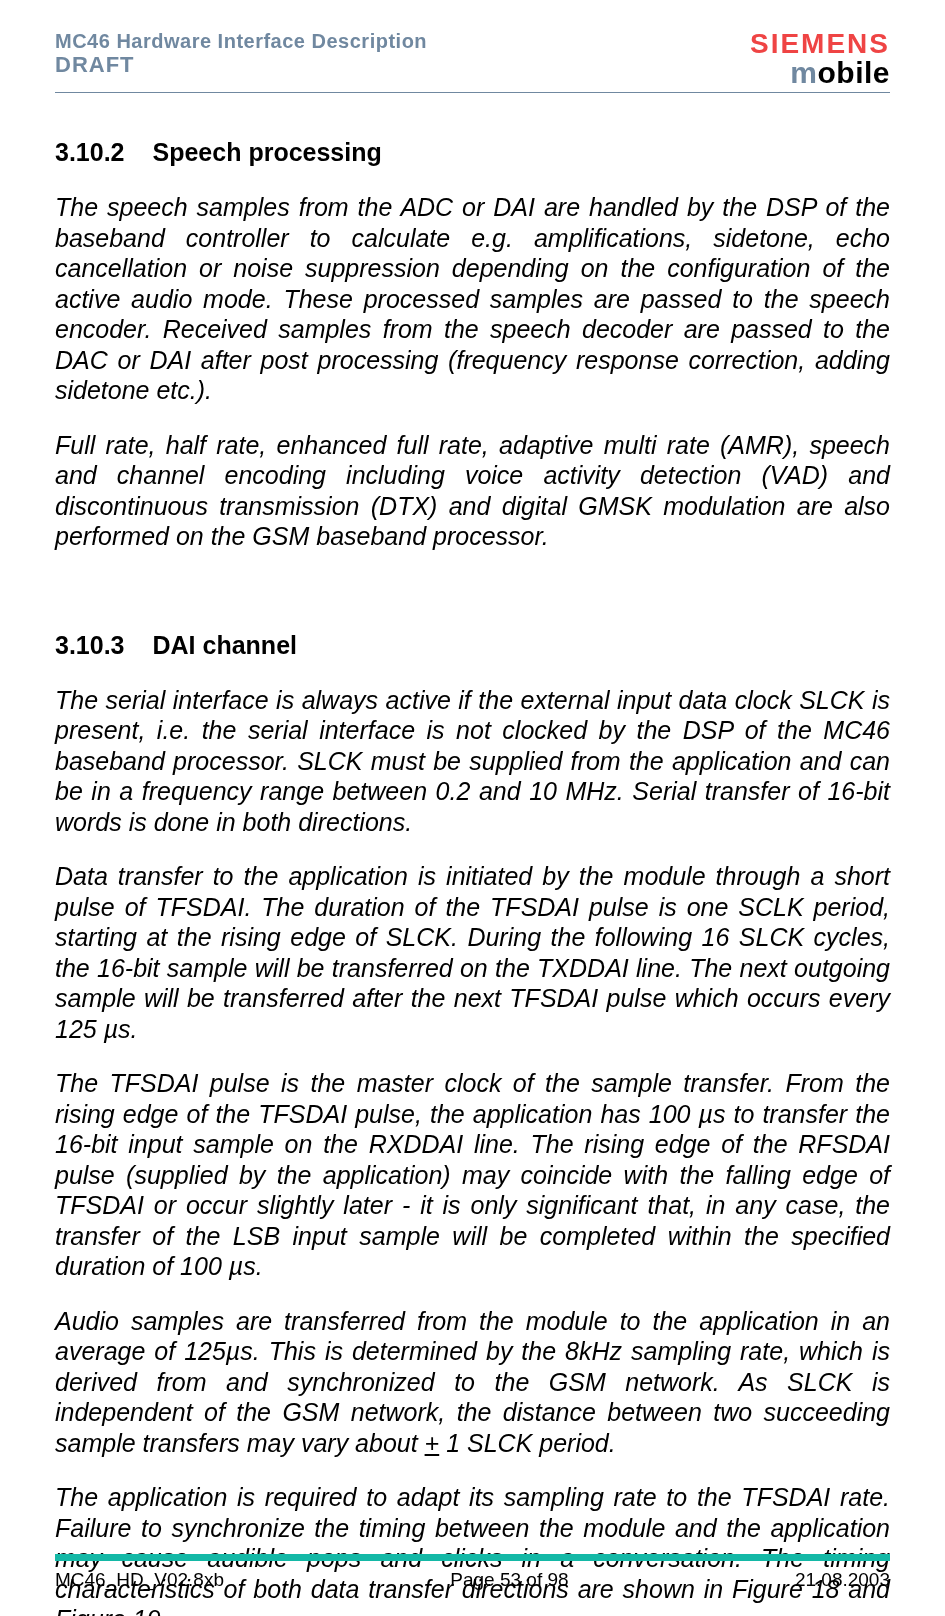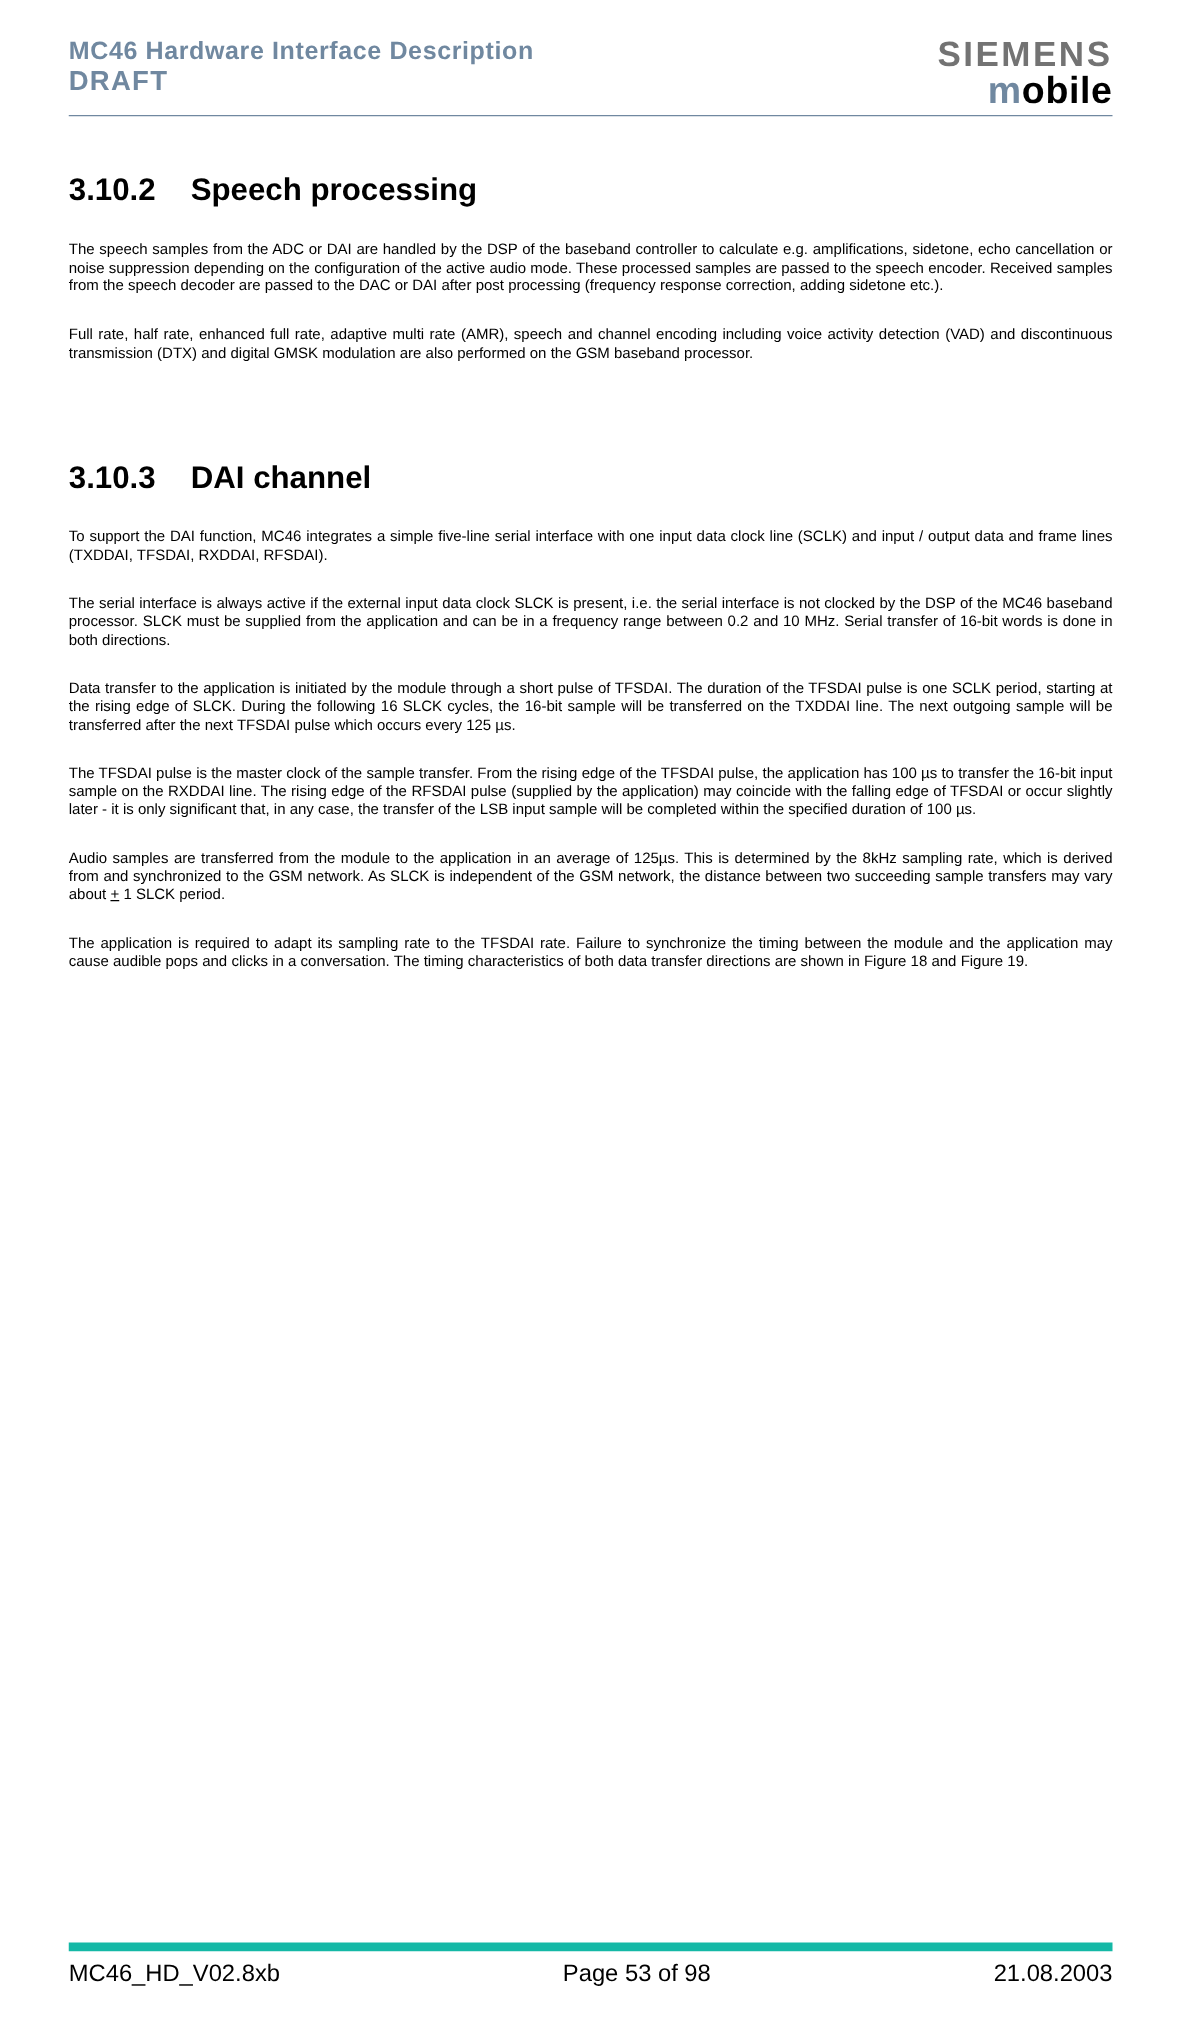--- a/index.html
+++ b/index.html
@@ -33,21 +33,21 @@
     font-size: 22px;
     font-weight: bold;
     letter-spacing: 1px;
     line-height: 1.1;
   }
   .logo {
     text-align: right;
     line-height: 1;
   }
   .siemens {
-    color: #737373;
+    color: #ef4444;
     font-size: 28px;
     font-weight: bold;
     letter-spacing: 2px;
     font-family: Arial, sans-serif;
     margin-left: 17px;
   }
   .mobile {
     font-size: 30px;
     letter-spacing: 0.5px;
   }
@@ -65,24 +65,25 @@
   h2 {
     font-size: 25px;
     font-weight: bold;
     margin-bottom: 25px;
   }
   h2 .secnum {
     display: inline-block;
     margin-right: 28px;
   }
   p {
-    font-size: 12px;
+    font-size: 25px;
     line-height: 1.22;
     text-align: justify;
     margin-bottom: 24px;
+    font-style: italic;
   }
   .section-gap {
     height: 55px;
   }
   .footer {
     position: absolute;
     bottom: 25px;
     left: 55px;
     right: 55px;
     border-top: 7px solid #14b8a6;
@@ -115,21 +116,20 @@
 
   <p>The speech samples from the ADC or DAI are handled by the DSP of the baseband controller to calculate e.g. amplifications, sidetone, echo cancellation or noise suppression depending on the configuration of the active audio mode. These processed samples are passed to the speech encoder. Received samples from the speech decoder are passed to the DAC or DAI after post processing (frequency response correction, adding sidetone etc.).</p>
   <p>Full rate, half rate, enhanced full rate, adaptive multi rate (AMR), speech and channel encoding including voice activity detection (VAD) and discontinuous transmission (DTX) and digital GMSK modulation are also performed on the GSM baseband processor.</p>
 
   <div class="section-gap"></div>
 
   <h2>
     <span class="secnum">3.10.3</span><span>DAI channel</span>
   </h2>
 
-  <p>To support the DAI function, MC46 integrates a simple five-line serial interface with one input data clock line (SCLK) and input / output data and frame lines (TXDDAI, TFSDAI, RXDDAI, RFSDAI).</p>
   <p>The serial interface is always active if the external input data clock SLCK is present, i.e. the serial interface is not clocked by the DSP of the MC46 baseband processor. SLCK must be supplied from the application and can be in a frequency range between 0.2 and 10 MHz. Serial transfer of 16-bit words is done in both directions.</p>
   <p>Data transfer to the application is initiated by the module through a short pulse of TFSDAI. The duration of the TFSDAI pulse is one SCLK period, starting at the rising edge of SLCK. During the following 16 SLCK cycles, the 16-bit sample will be transferred on the TXDDAI line. The next outgoing sample will be transferred after the next TFSDAI pulse which occurs every 125 µs.</p>
   <p>The TFSDAI pulse is the master clock of the sample transfer. From the rising edge of the TFSDAI pulse, the application has 100 µs to transfer the 16-bit input sample on the RXDDAI line. The rising edge of the RFSDAI pulse (supplied by the application) may coincide with the falling edge of TFSDAI or occur slightly later - it is only significant that, in any case, the transfer of the LSB input sample will be completed within the specified duration of 100 µs.</p>
   <p><span>Audio samples are transferred from the module to the application in an average of 125µs. This is determined by the 8kHz sampling rate, which is derived from and synchronized to the GSM network. As SLCK is independent of the GSM network, the distance between two succeeding sample transfers may vary about </span><span class="underline">+</span><span> 1 SLCK period.</span></p>
   <p>The application is required to adapt its sampling rate to the TFSDAI rate. Failure to synchronize the timing between the module and the application may cause audible pops and clicks in a conversation. The timing characteristics of both data transfer directions are shown in Figure 18 and Figure 19.</p>
 
 </div>
 
 <div class="footer">
   <span>MC46_HD_V02.8xb</span>

